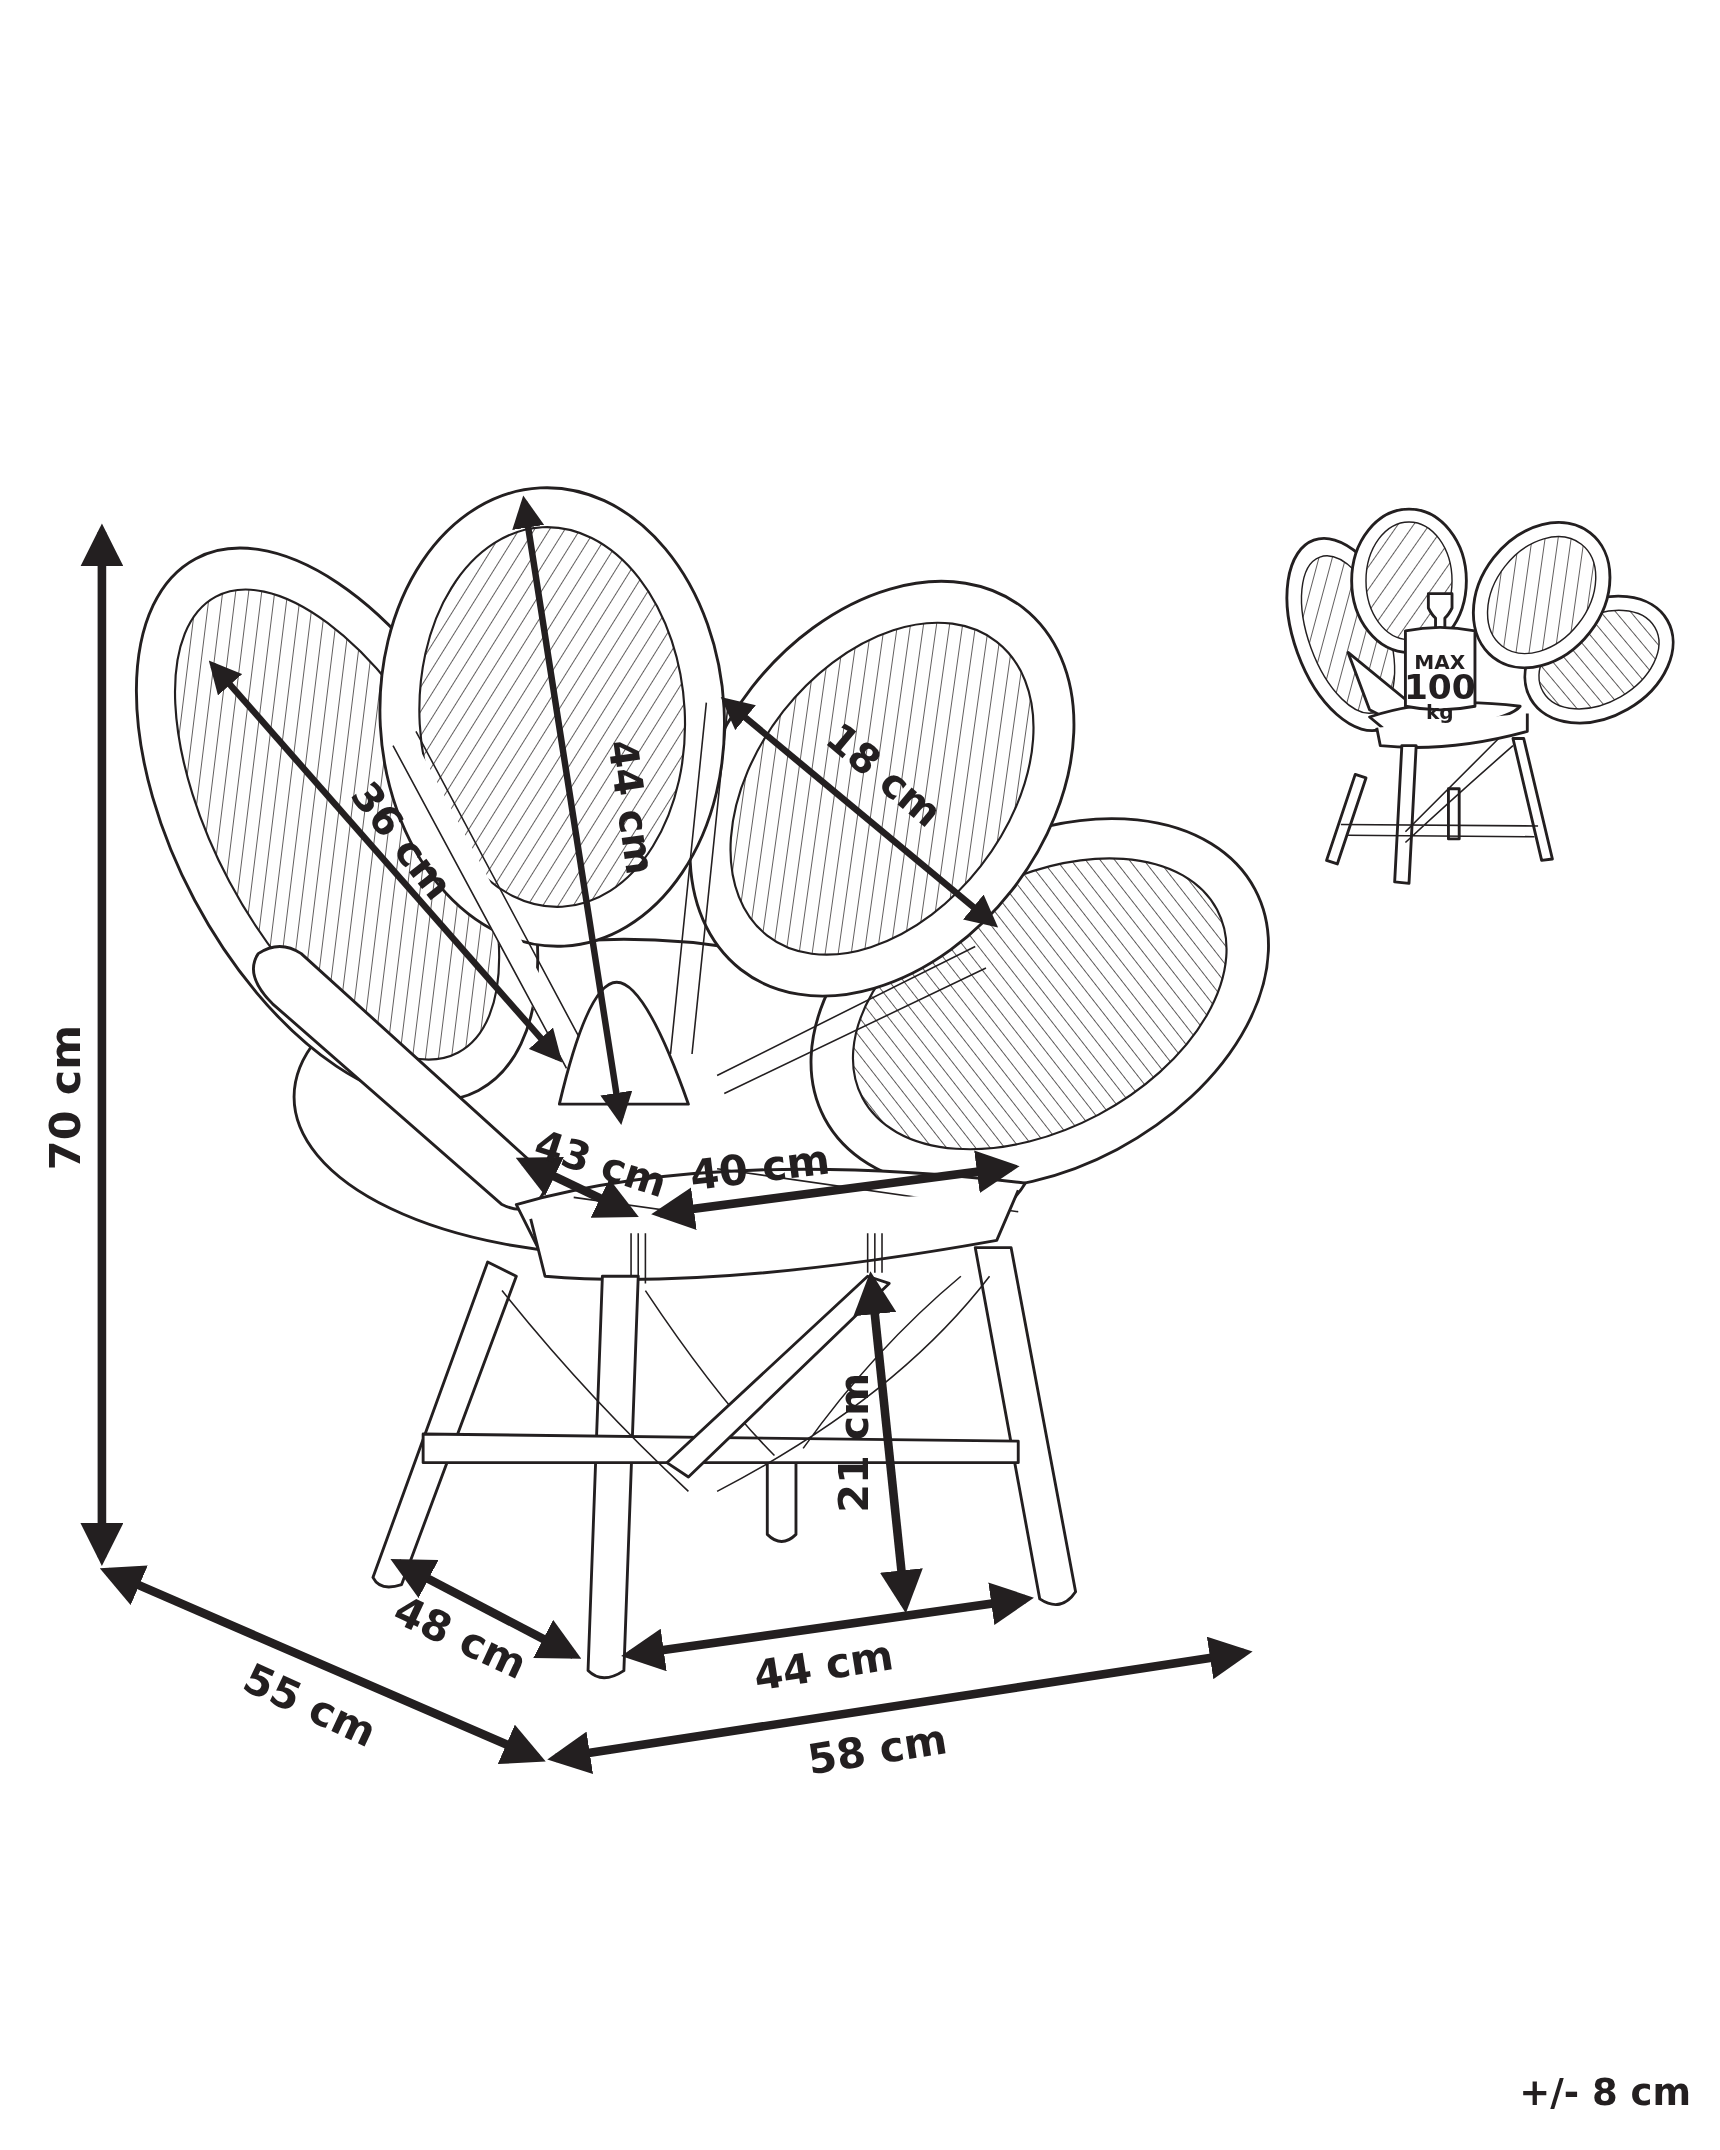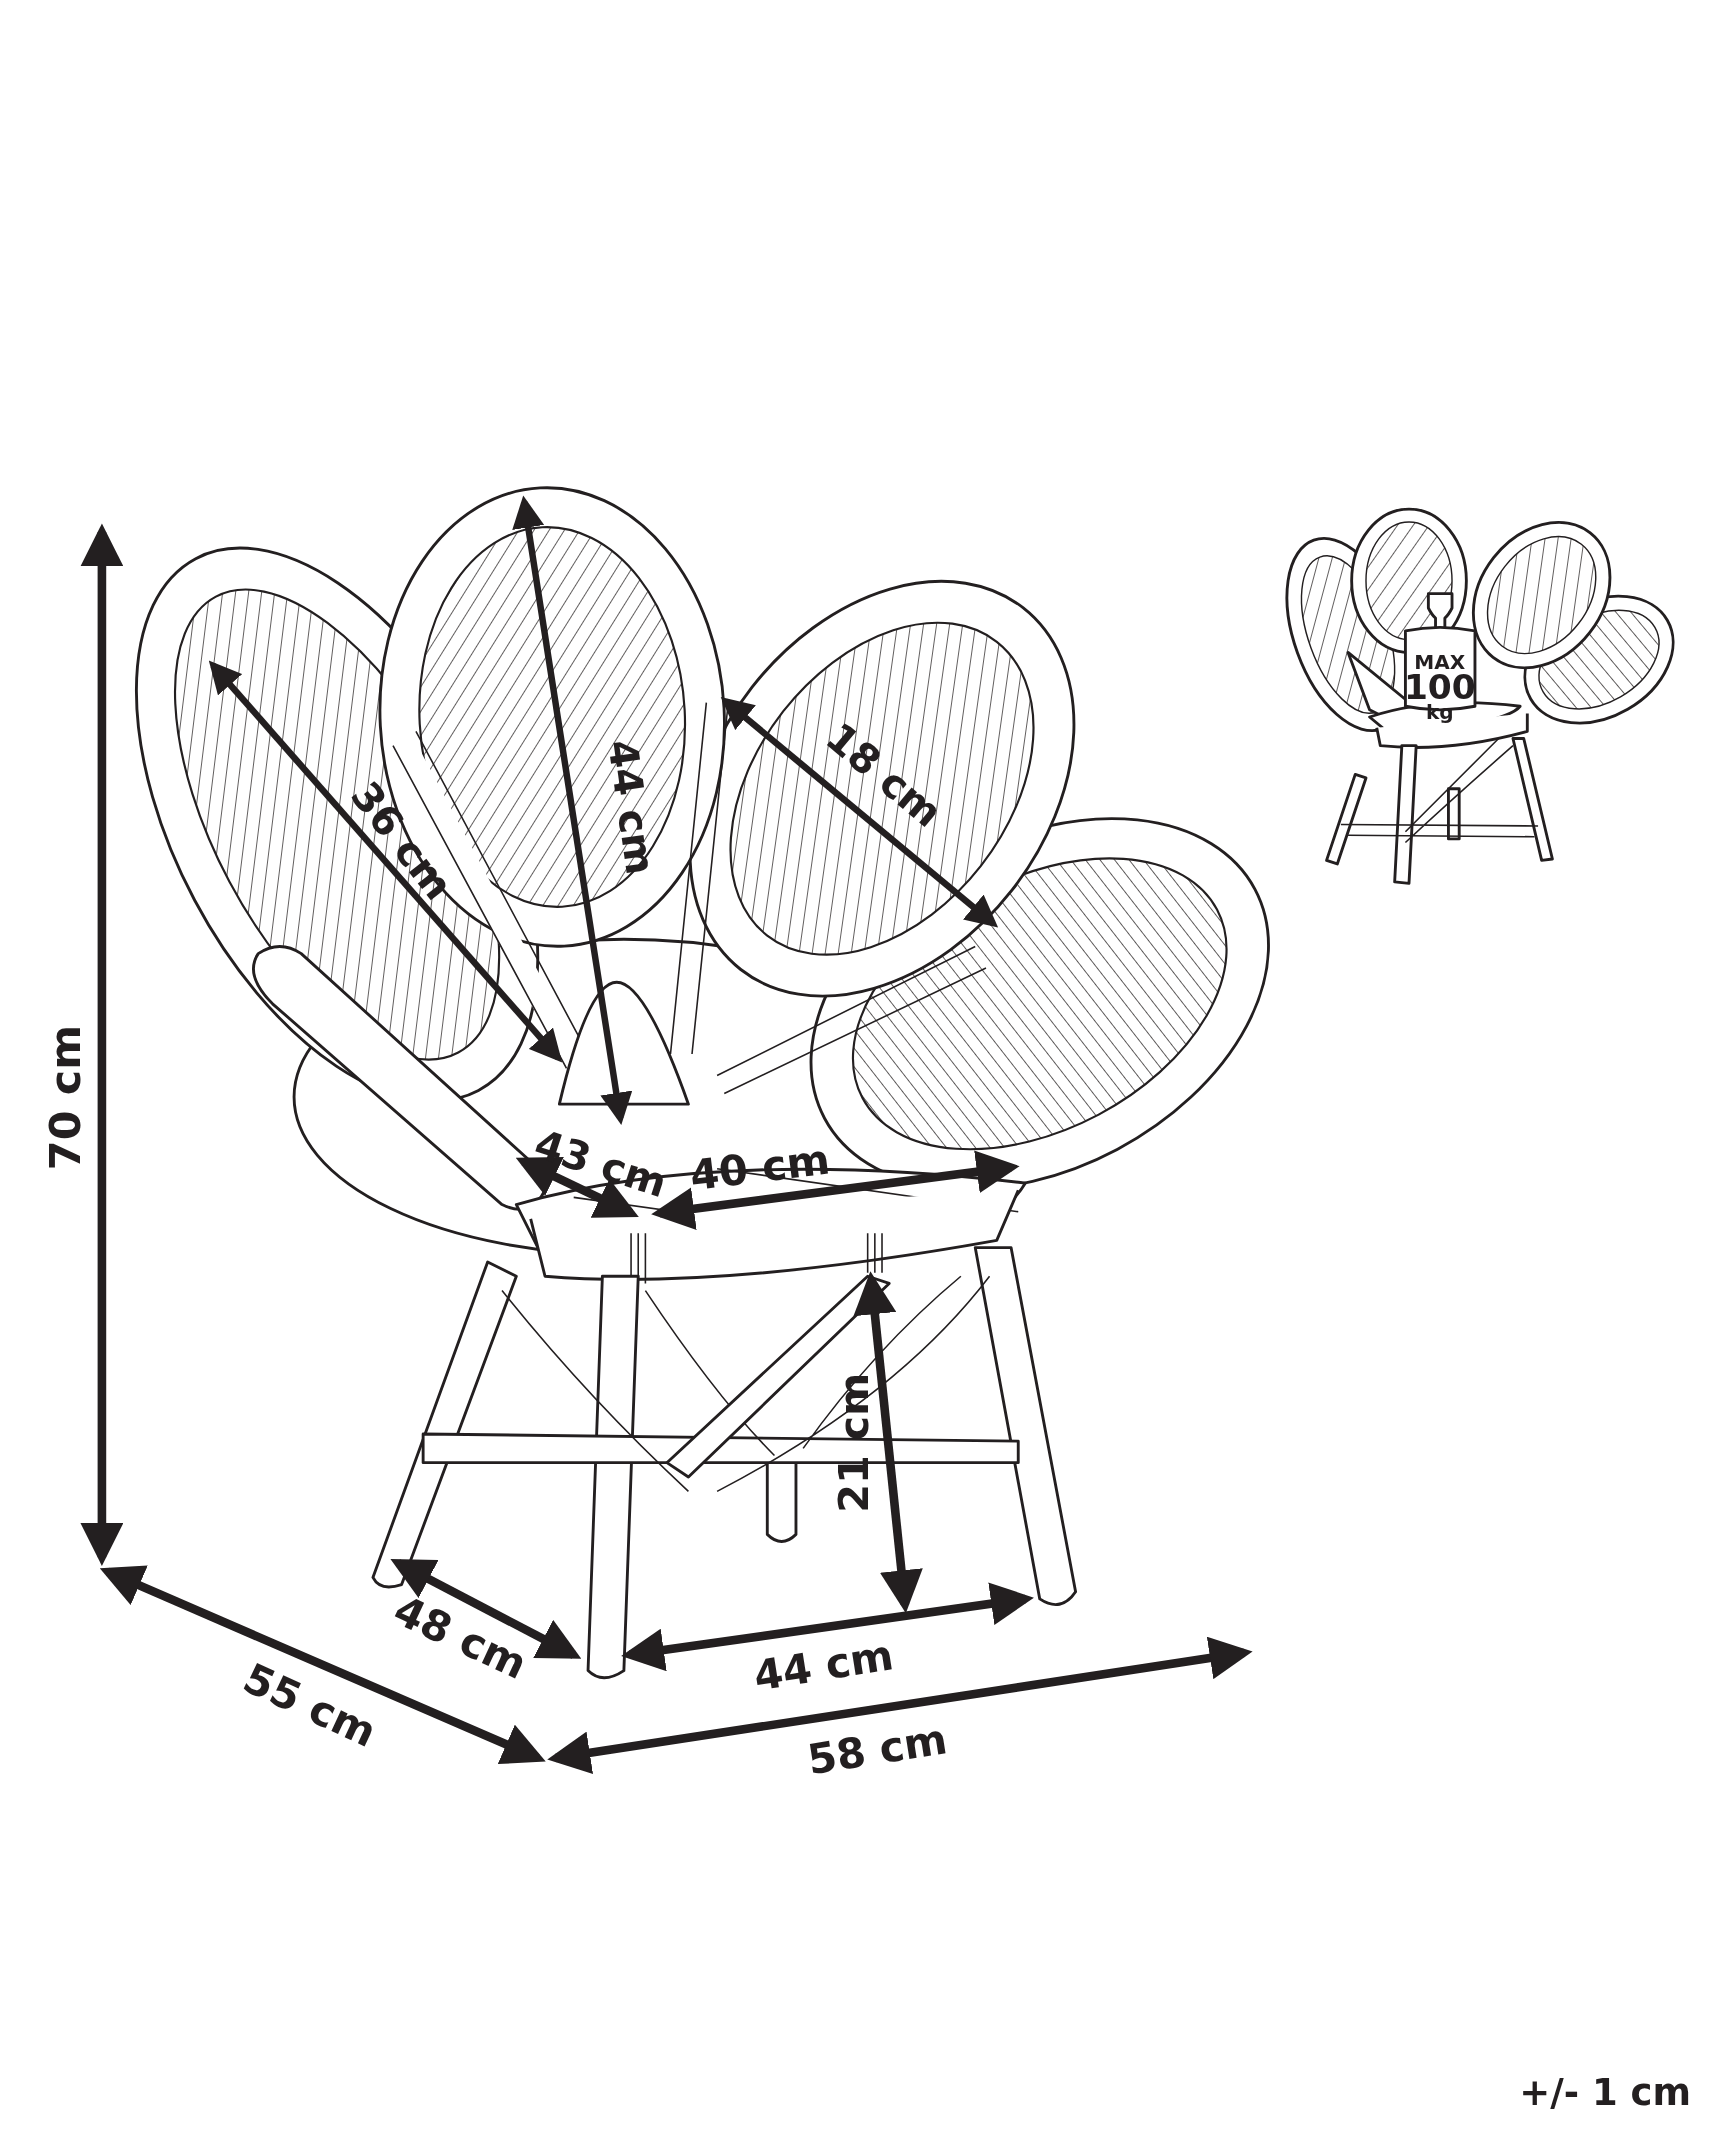--- a/index.html
+++ b/index.html
@@ -130,14 +130,14 @@
     <g>
       <path class="outline" d="M1992 828 L2025 828 L2025 848 Q2020 858 2015 862 L2015 878 L2002 878 L2002 862 Q1997 858 1992 848 Z"></path>
       <path class="outline" d="M1960 880 Q2008 870 2057 880 L2057 985 Q2008 995 1960 985 Z"></path>
     </g>
     <text class="lbl" font-size="28" x="2008" y="933" text-anchor="middle">MAX</text>
     <text class="lbl" font-size="48" x="2008" y="975" text-anchor="middle">100</text>
     <text class="lbl" font-size="28" x="2008" y="1003" text-anchor="middle">kg</text>
   </g>
 </svg>
 
-<div class="tol">+/- 1 cm</div>
+<div class="tol">+/- 8 cm</div>
 
 
 </body></html>

